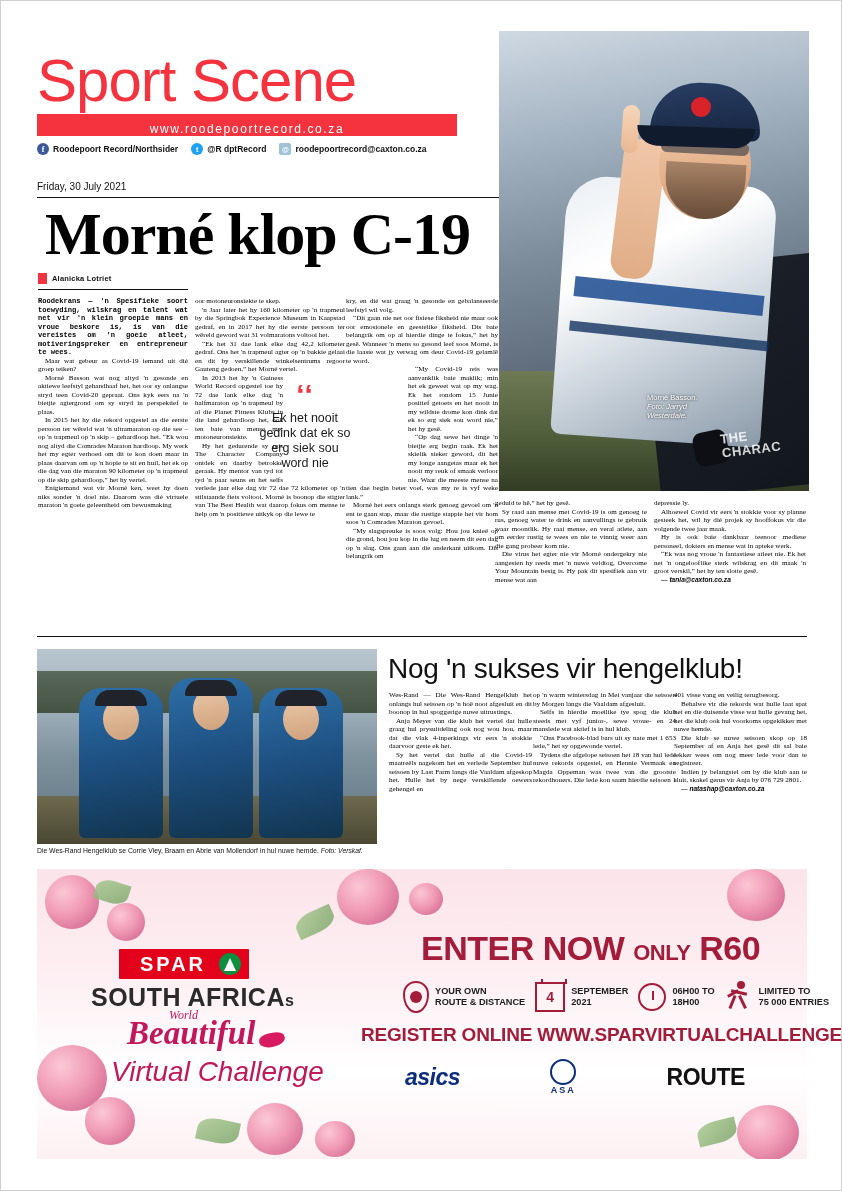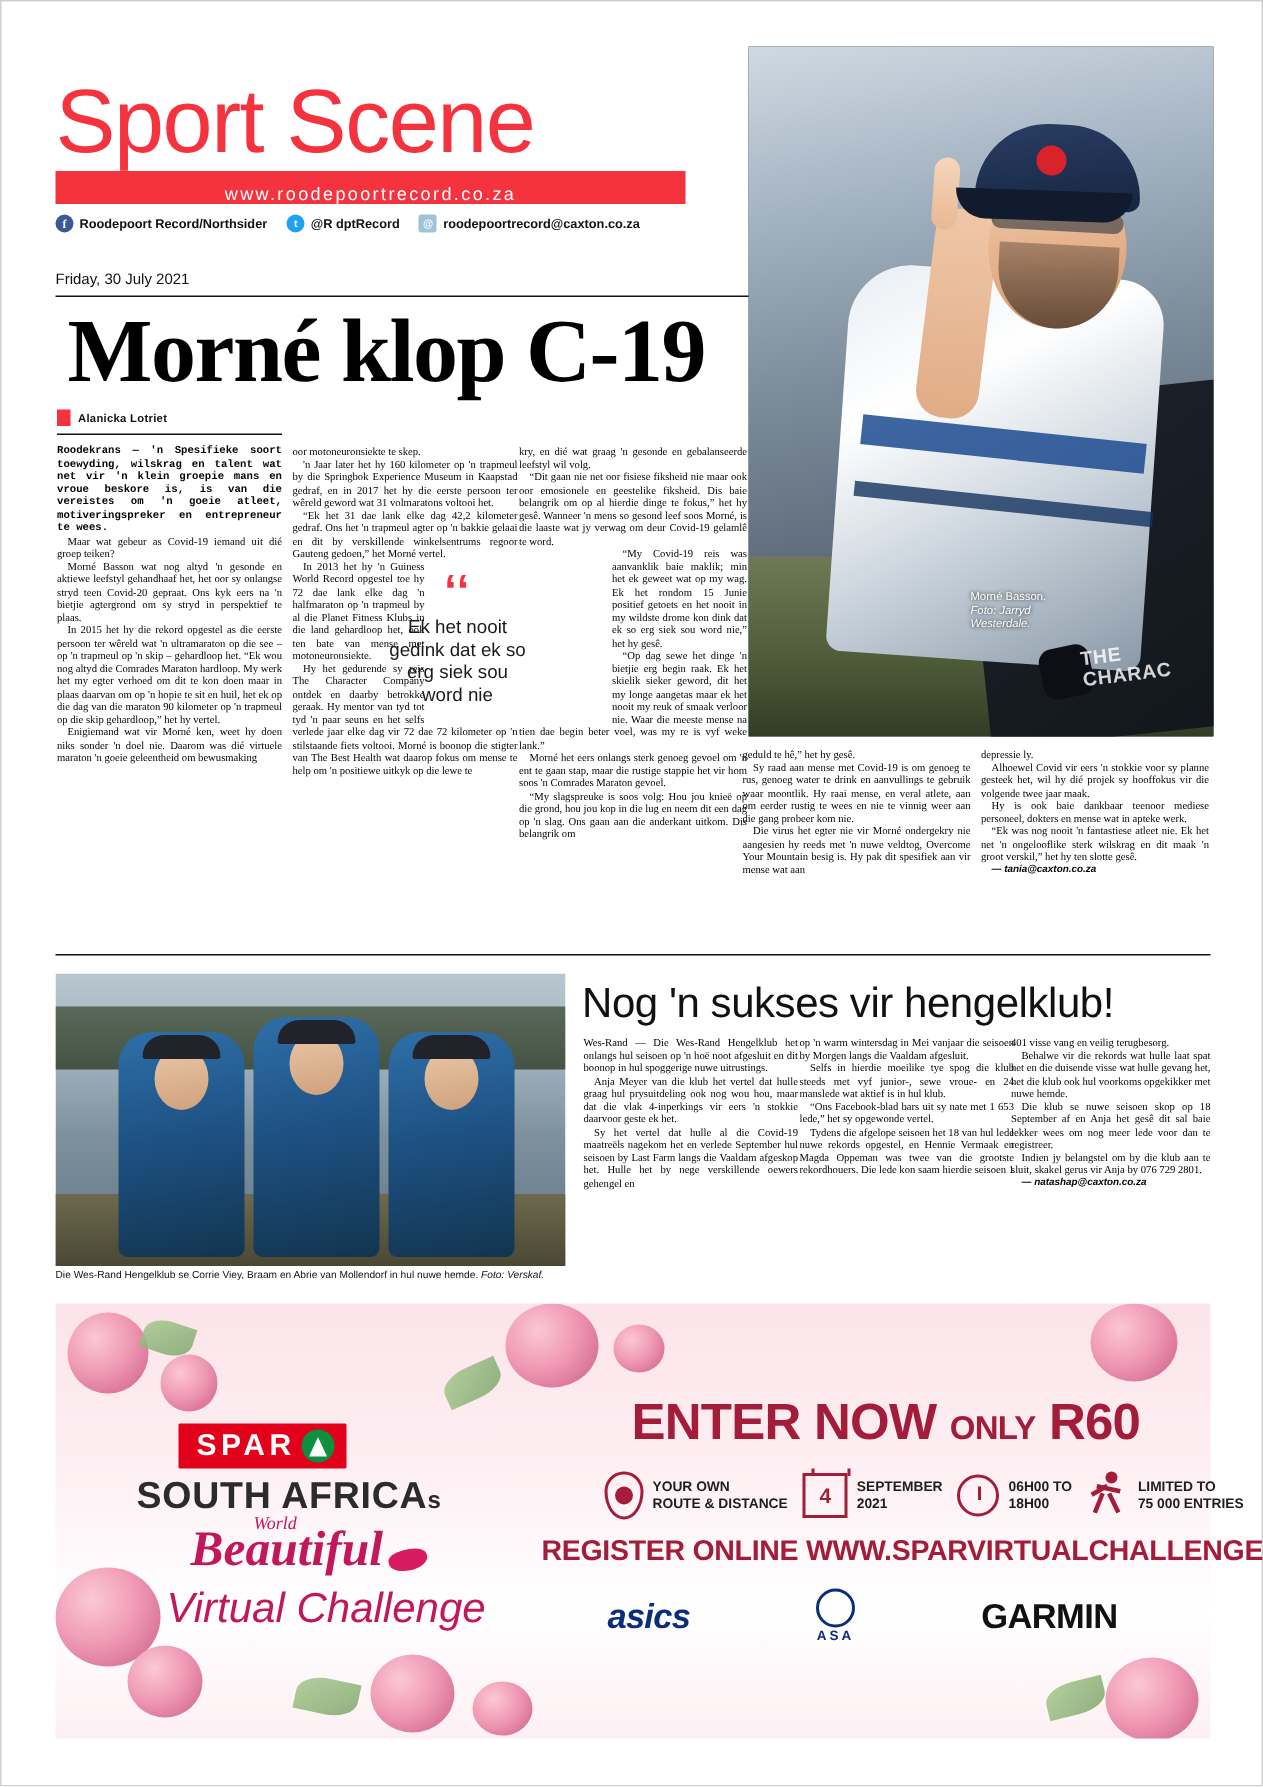--- a/index.html
+++ b/index.html
@@ -392,21 +392,21 @@
     opacity: .92;
   }
   .ad-leaf {
     position: absolute;
     background: linear-gradient(140deg,#a8c98f 0%, #7aa567 100%);
     border-radius: 50% 0 50% 0;
     opacity: .85;
   }
   .spar-logo {
     position: absolute; left: 118px; top: 948px;
-    width: 112px; height: 30px;
+    width: 130px; height: 30px;
     background: #e2001a;
     display: flex; align-items: center; justify-content: center;
     z-index: 4;
     border-radius: 1px;
   }
   .spar-logo-text {
     font-family: "Liberation Sans", sans-serif;
     font-weight: 700;
     font-size: 20px;
     color: #ffffff;
@@ -690,21 +690,21 @@
   <div class="col" id="s1c4">
     <p class="first">geduld te hê,” het hy gesê.</p>
     <p>Sy raad aan mense met Covid-19 is om genoeg te rus, genoeg water te drink en aanvullings te gebruik waar moontlik. Hy raai mense, en veral atlete, aan om eerder rustig te wees en nie te vinnig weer aan die gang probeer kom nie.</p>
     <p>Die virus het egter nie vir Morné ondergekry nie aangesien hy reeds met 'n nuwe veldtog, Overcome Your Mountain besig is. Hy pak dit spesifiek aan vir mense wat aan</p>
   </div>
 
   <div class="col" id="s1c5">
     <p class="first">depressie ly.</p>
     <p>Alhoewel Covid vir eers 'n stokkie voor sy planne gesteek het, wil hy dié projek sy hooffokus vir die volgende twee jaar maak.</p>
     <p>Hy is ook baie dankbaar teenoor mediese personeel, dokters en mense wat in apteke werk.</p>
-    <p>“Ek was nog nooit 'n fantastiese atleet nie. Ek het net 'n ongelooflike sterk wilskrag en dit maak 'n groot verskil,” het hy ten slotte gesê.</p>
+    <p>“Ek was nog vroue 'n fantastiese atleet nie. Ek het net 'n ongelooflike sterk wilskrag en dit maak 'n groot verskil,” het hy ten slotte gesê.</p>
     <p class="email-credit">— tania@caxton.co.za</p>
   </div>
 
   <div class="pullquote">
     <div class="pq-marks">‘‘</div>
     <div class="pq-text">Ek het nooit gedink dat ek so erg siek sou word nie</div>
   </div>
 
   <div class="rule-mid"></div>
 
@@ -825,16 +825,16 @@
   </div>
 
   <div class="register-line">REGISTER ONLINE WWW.SPARVIRTUALCHALLENGE.CO.ZA</div>
 
   <div class="sponsor-row">
     <span class="asics">asics</span>
     <span class="asa-logo">
       <span class="asa-ring"></span>
       <span class="asa-txt">ASA</span>
     </span>
-    <span class="garmin">GARMIN</span>
+    <span class="garmin">ROUTE</span>
   </div>
 
 </div>
 
 </body></html>

